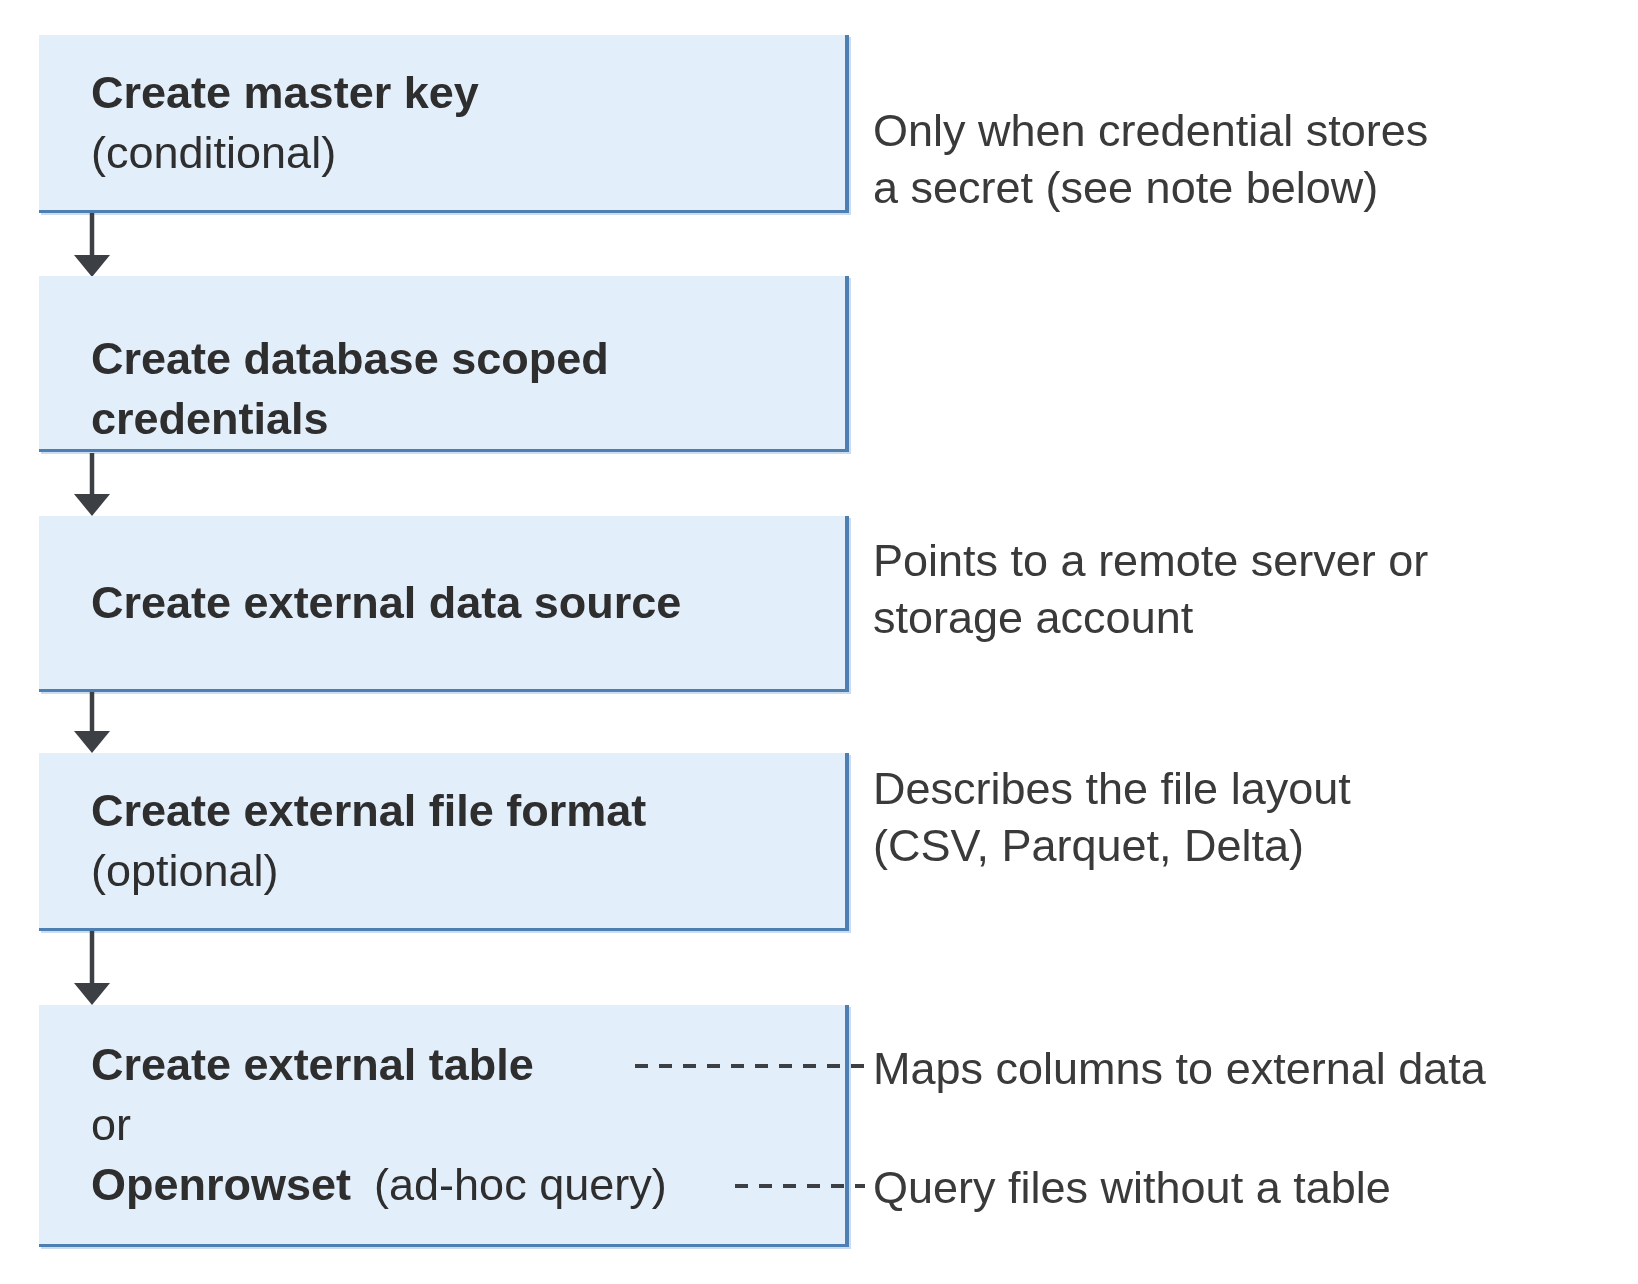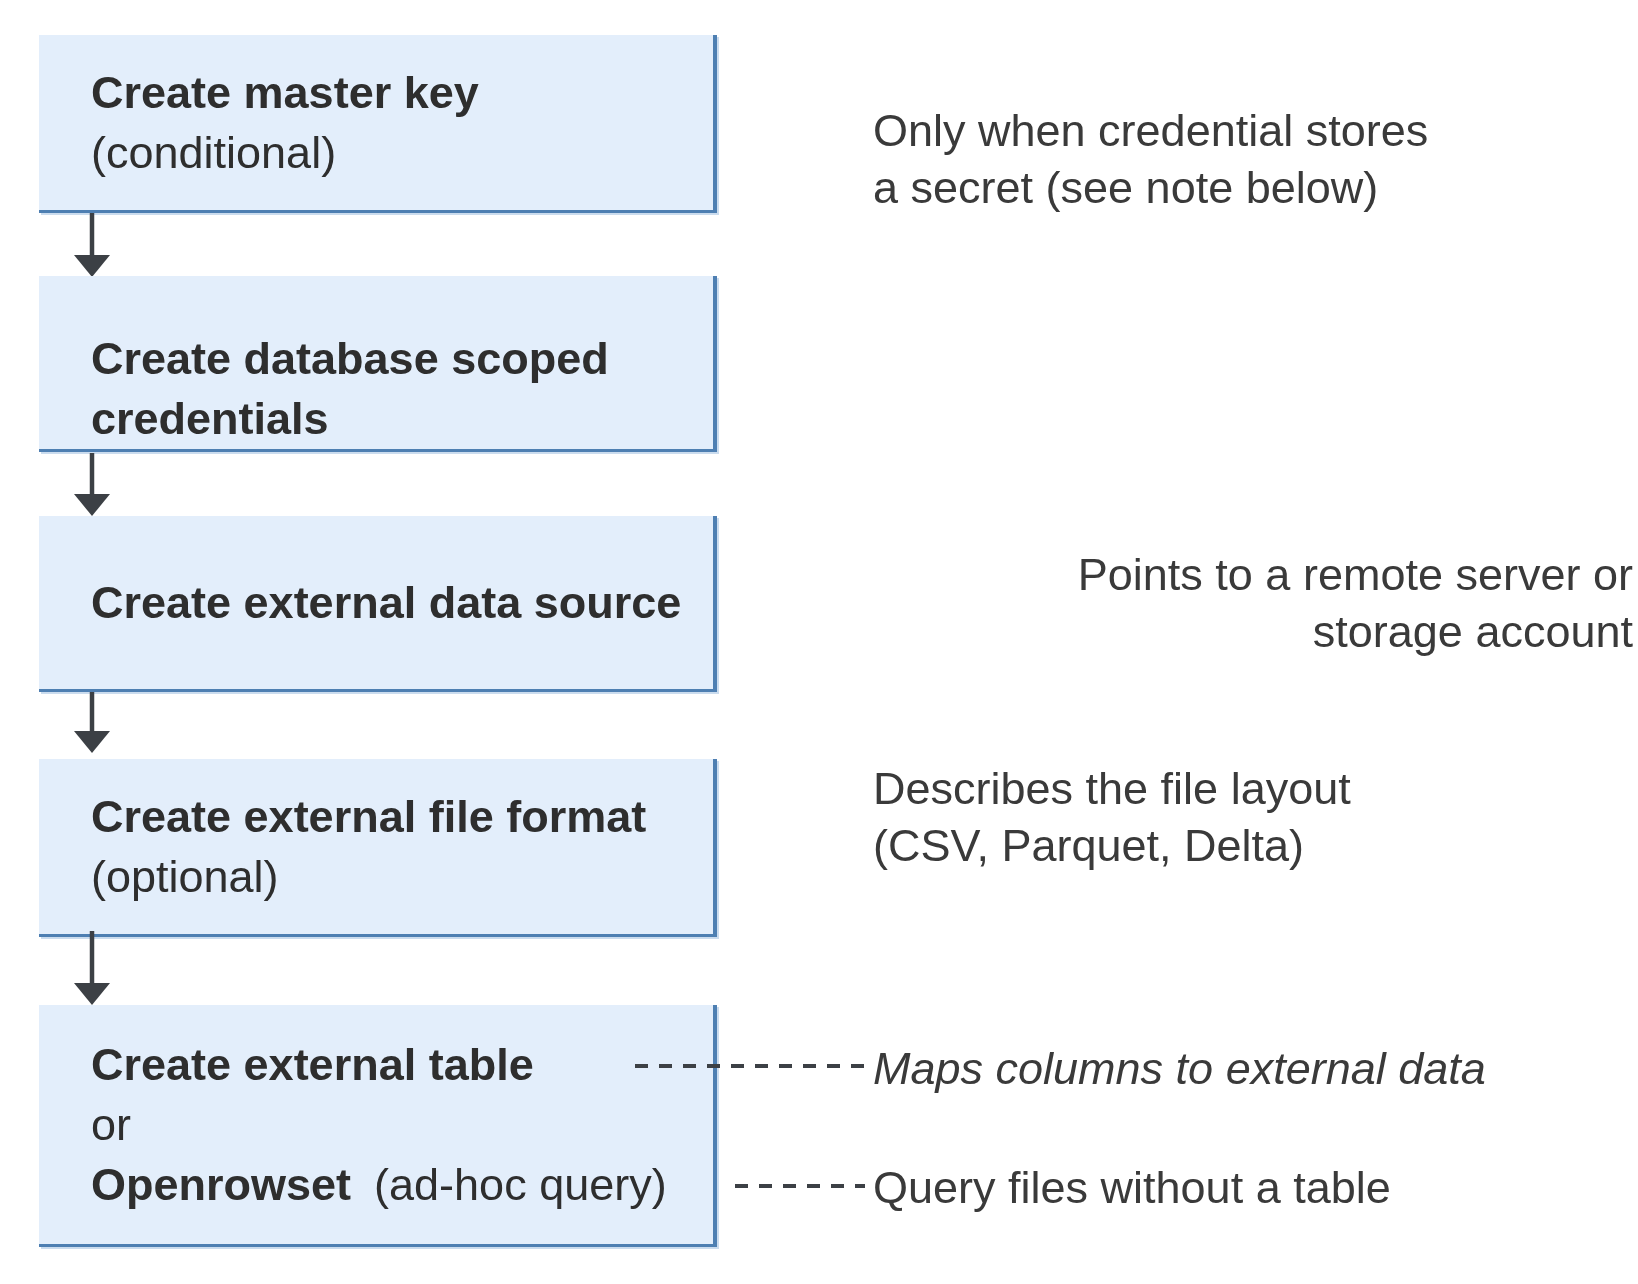--- a/index.html
+++ b/index.html
@@ -11,21 +11,21 @@
   #page {
     position: relative;
     width: 1638px;
     height: 1284px;
     background: #ffffff;
     overflow: hidden;
   }
   .box {
     position: absolute;
     left: 39px;
-    width: 678px;
+    width: 810px;
     box-sizing: border-box;
     background: var(--box-fill, #E3EEFB);
     border-right: 4px solid var(--box-border, #4E7FB2);
     border-bottom: 3px solid var(--box-border, #4E7FB2);
     box-shadow: 2px 2px 0 rgba(160, 192, 224, 0.55);
     display: flex;
     flex-direction: column;
     justify-content: center;
     align-items: flex-start;
     padding-left: 52px;
@@ -79,21 +79,21 @@
 
   <div class="box" style="top:516px; height:176px;">
     <div class="box-line bold">Create external data source</div>
   </div>
 
   <svg class="arrow-svg" style="left:70px; top:692px;" width="44" height="61" viewBox="0 0 44 61">
     <line x1="22" y1="0" x2="22" y2="41" stroke="#3C4045" stroke-width="4.5"></line>
     <polygon points="4,39 40,39 22,61" fill="#3C4045"></polygon>
   </svg>
 
-  <div class="box" style="top:753px; height:178px;margin-top:6px;">
+  <div class="box" style="top:753px; height:178px;">
     <div class="box-line bold">Create external file format</div>
     <div class="box-line">(optional)</div>
   </div>
 
   <svg class="arrow-svg" style="left:70px; top:931px;" width="44" height="74" viewBox="0 0 44 74">
     <line x1="22" y1="0" x2="22" y2="54" stroke="#3C4045" stroke-width="4.5"></line>
     <polygon points="4,52 40,52 22,74" fill="#3C4045"></polygon>
   </svg>
 
   <div class="box" style="top:1005px; height:242px;">
@@ -111,31 +111,31 @@
   <svg class="dash-svg" style="left:735px; top:1183px;" width="130" height="6" viewBox="0 0 130 6">
     <line x1="0" y1="3" x2="130" y2="3" stroke="#3C4045" stroke-width="4" stroke-dasharray="13 11"></line>
   </svg>
 
   <div class="note" style="top:67px;margin-top:35px;">
     <div class="note-line">Only when credential stores</div>
     <div class="note-line">a secret (see note below)</div>
   </div>
 
 
-  <div class="note" style="top:546px;text-align:right;">
+  <div class="note" style="top:532px;">
     <div class="note-line">Points to a remote server or</div>
     <div class="note-line">storage account</div>
   </div>
 
   <div class="note" style="top:760px;">
     <div class="note-line">Describes the file layout</div>
     <div class="note-line">(CSV, Parquet, Delta)</div>
   </div>
 
-  <div class="note" style="top:1040px;font-style:italic;">
+  <div class="note" style="top:1040px;">
     <div class="note-line">Maps columns to external data</div>
   </div>
 
   <div class="note" style="top:1159px;">
     <div class="note-line">Query files without a table</div>
   </div>
 
 </div>
 
 </body></html>

